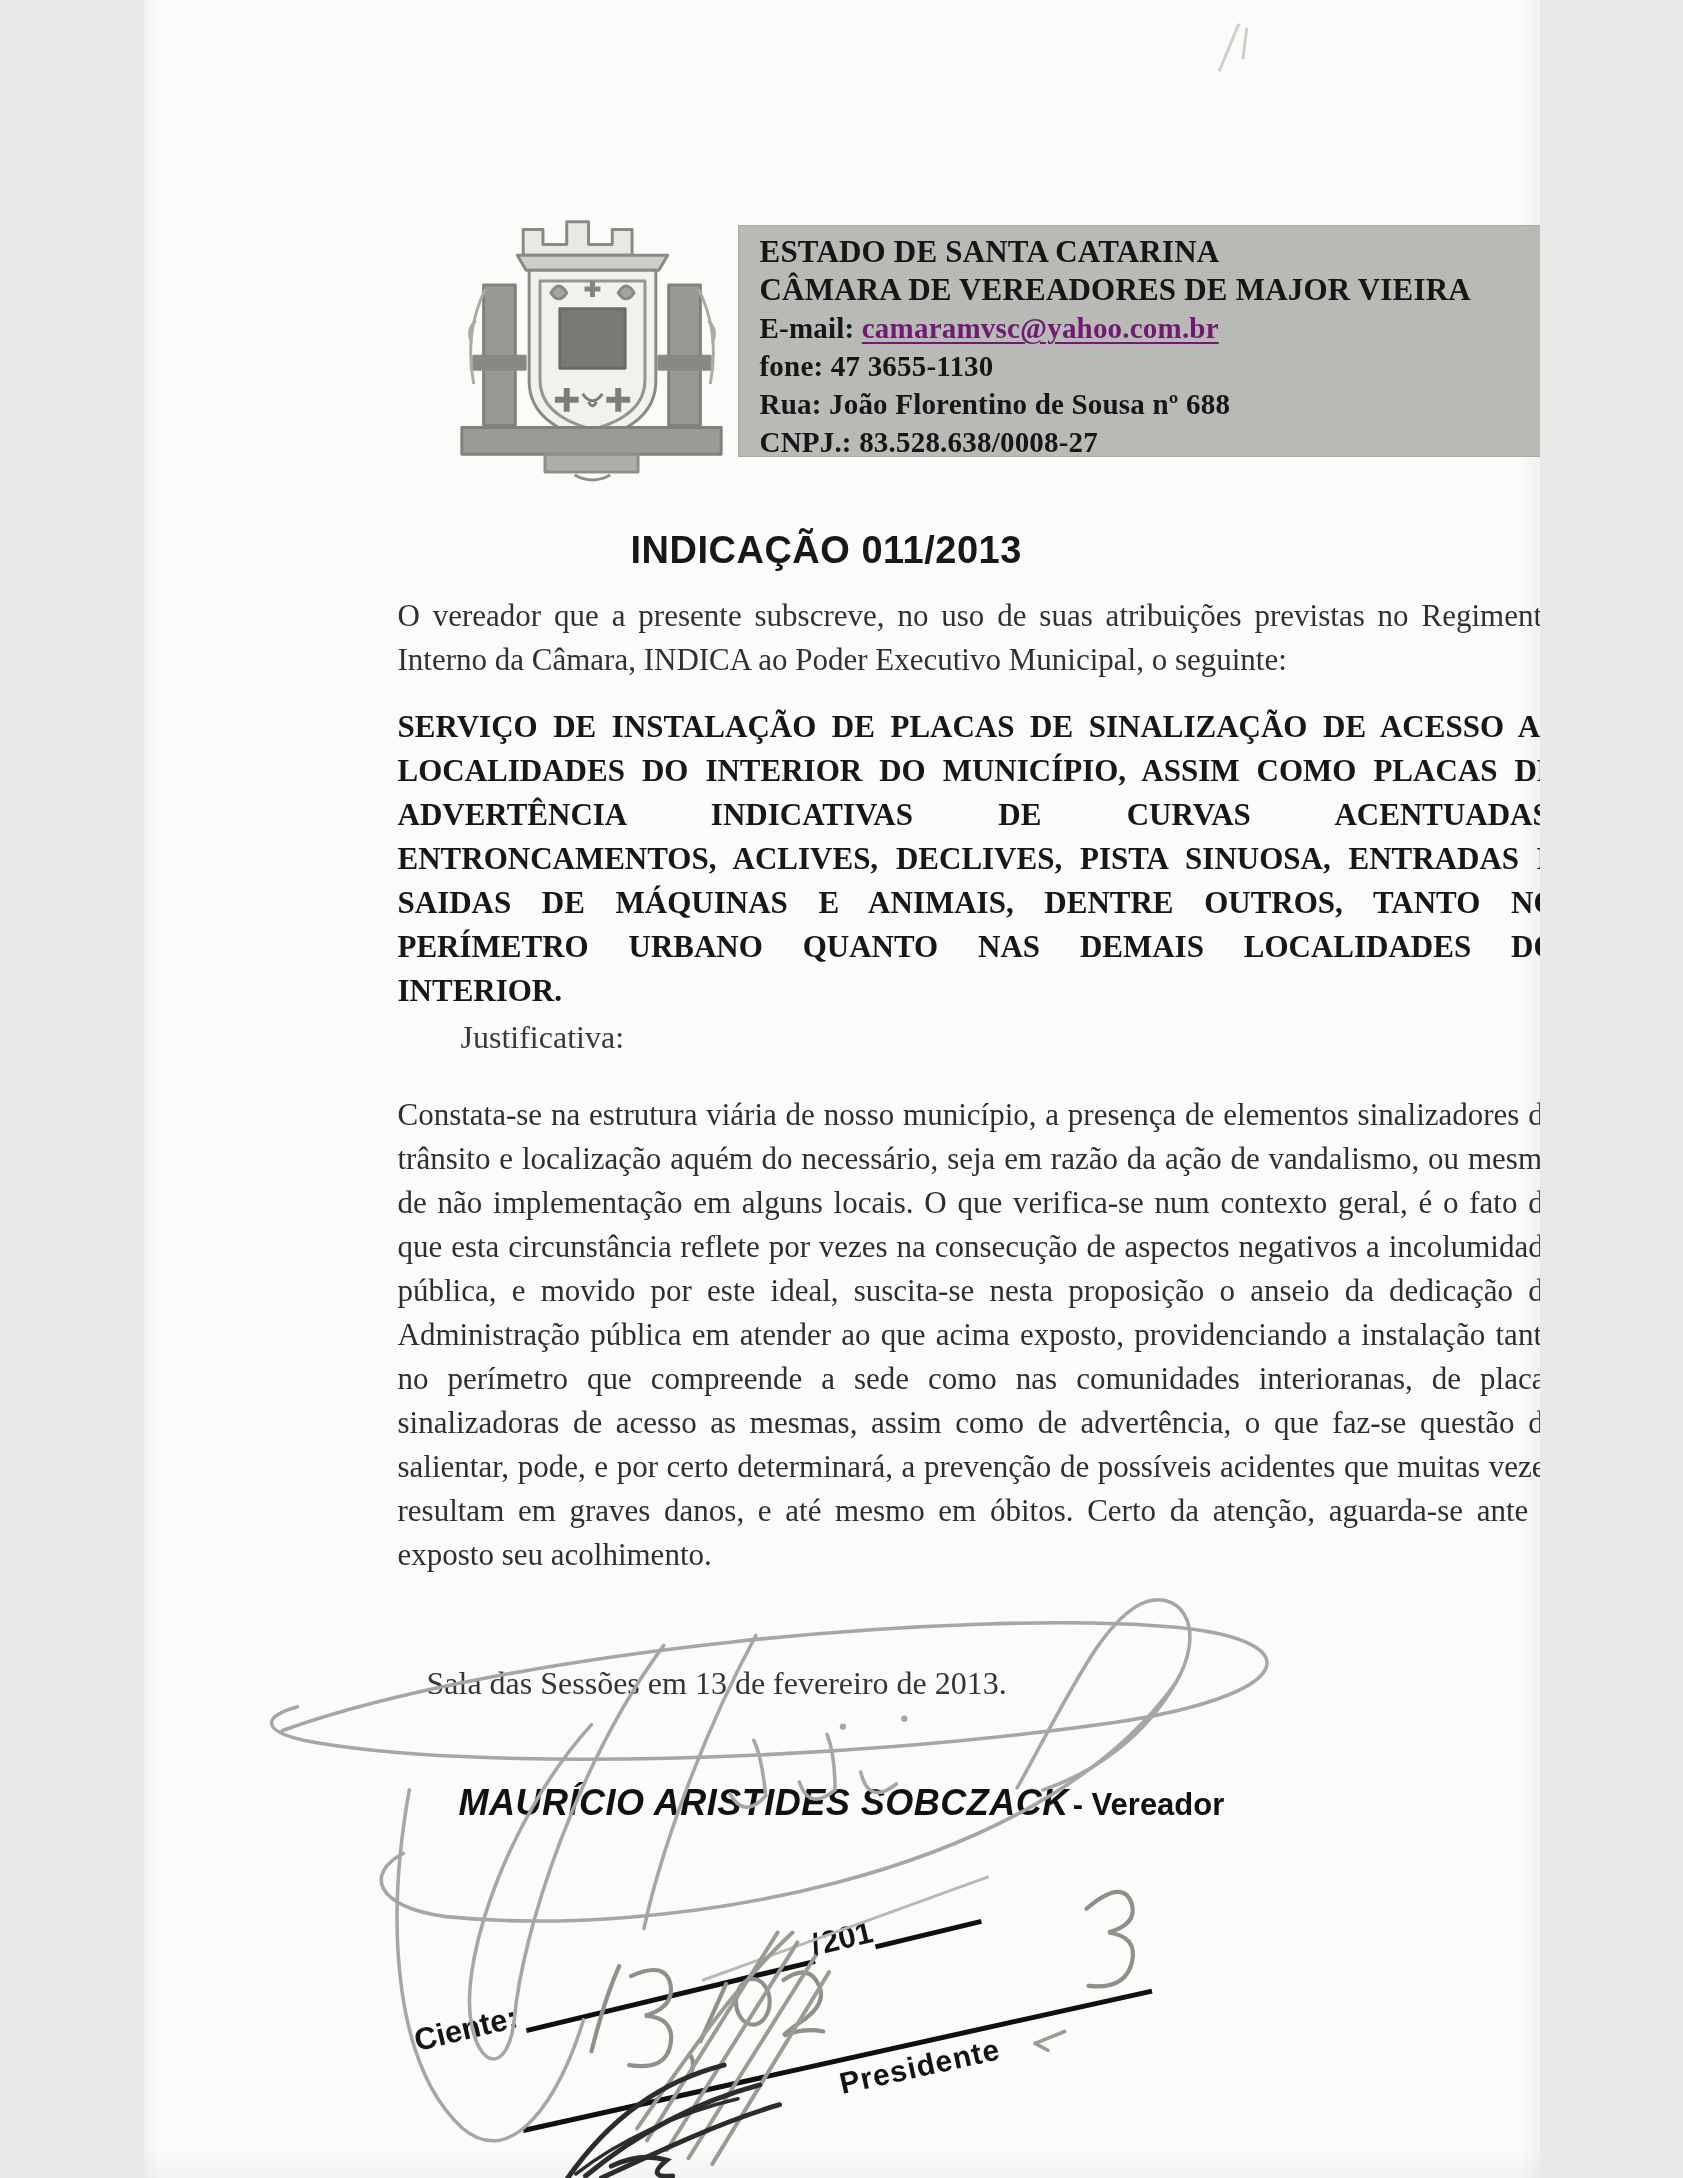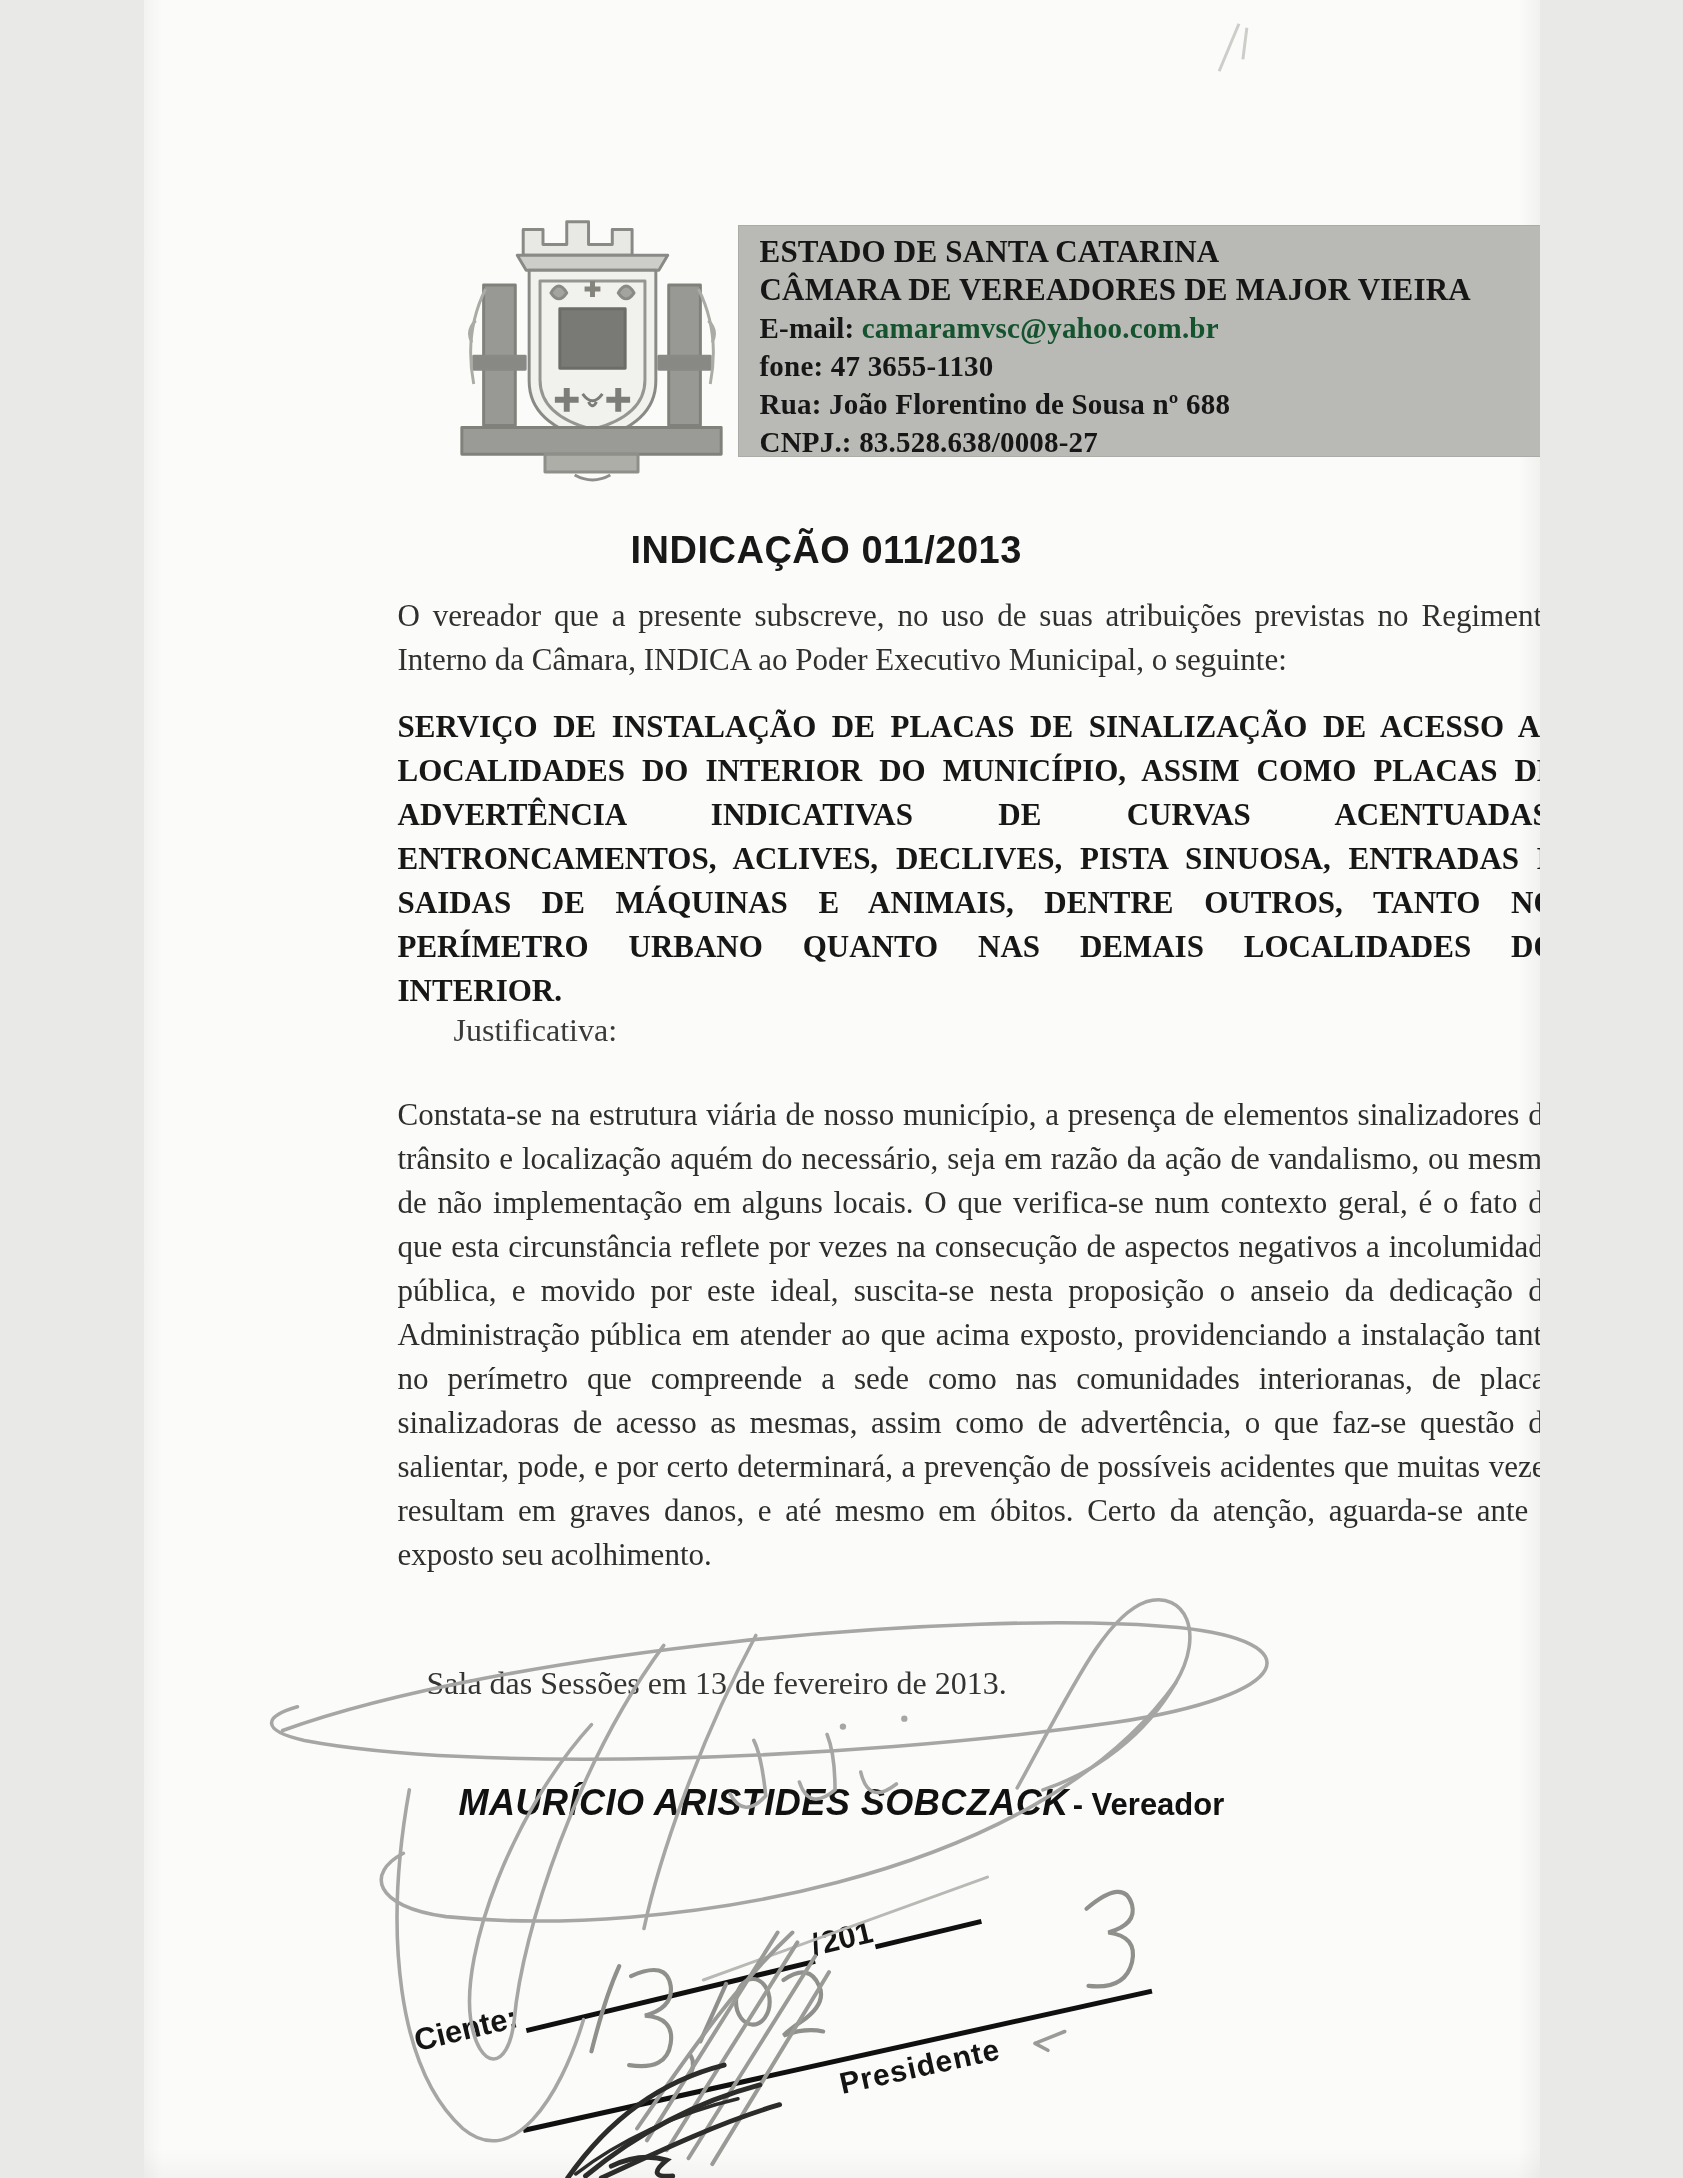--- a/index.html
+++ b/index.html
@@ -20,33 +20,33 @@
   .header-box{
     position:absolute;left:594px;top:225px;width:810px;height:232px;
     background:#b9b9b6;
     box-sizing:border-box;
     padding:8px 18px 0 22px;
     font-weight:bold;color:#161616;
     box-shadow:0 0 0 1px #ababa8 inset;
   }
   .hb-line{font-size:29px;line-height:38px;white-space:nowrap;letter-spacing:0.2px;}
   .hb-line.big{font-size:31px;}
-  .email-link{color:#14532d;text-decoration-thickness:2px;text-underline-offset:4px;}
+  .email-link{color:#701a75;text-decoration:underline;text-decoration-thickness:2px;text-underline-offset:4px;}
   .title{
     position:absolute;left:487px;top:529px;margin:0;
     font-family:"Liberation Sans","DejaVu Sans",sans-serif;
     font-size:38px;font-weight:bold;color:#181818;letter-spacing:0.5px;
   }
   .para{
     position:absolute;left:254px;width:1160px;margin:0;
     font-size:31px;line-height:44px;text-align:justify;
   }
   .intro{top:594px;color:#30302e;}
   .request{top:705px;font-weight:bold;color:#171717;word-spacing:3px;}
-  .just-label{position:absolute;left:310px;top:1012px;margin:0;font-size:32px;color:#3a3a38;}
+  .just-label{position:absolute;left:310px;top:1012px;margin:7px;font-size:32px;color:#3a3a38;}
   .just{top:1093px;color:#2e2e2c;}
   .date-line{position:absolute;left:283px;top:1665px;margin:0;font-size:32px;color:#343432;}
   .name-line{
     position:absolute;left:315px;top:1782px;margin:0;white-space:nowrap;
     font-family:"Liberation Sans","DejaVu Sans",sans-serif;color:#111;
   }
   .signer-name{font-size:36px;font-weight:bold;font-style:italic;letter-spacing:0.5px;}
   .signer-role{font-size:31px;font-weight:bold;margin-left:4px;}
   .ink{position:absolute;left:0;top:0;width:1683px;height:2178px;pointer-events:none;}
   .stamp1{

